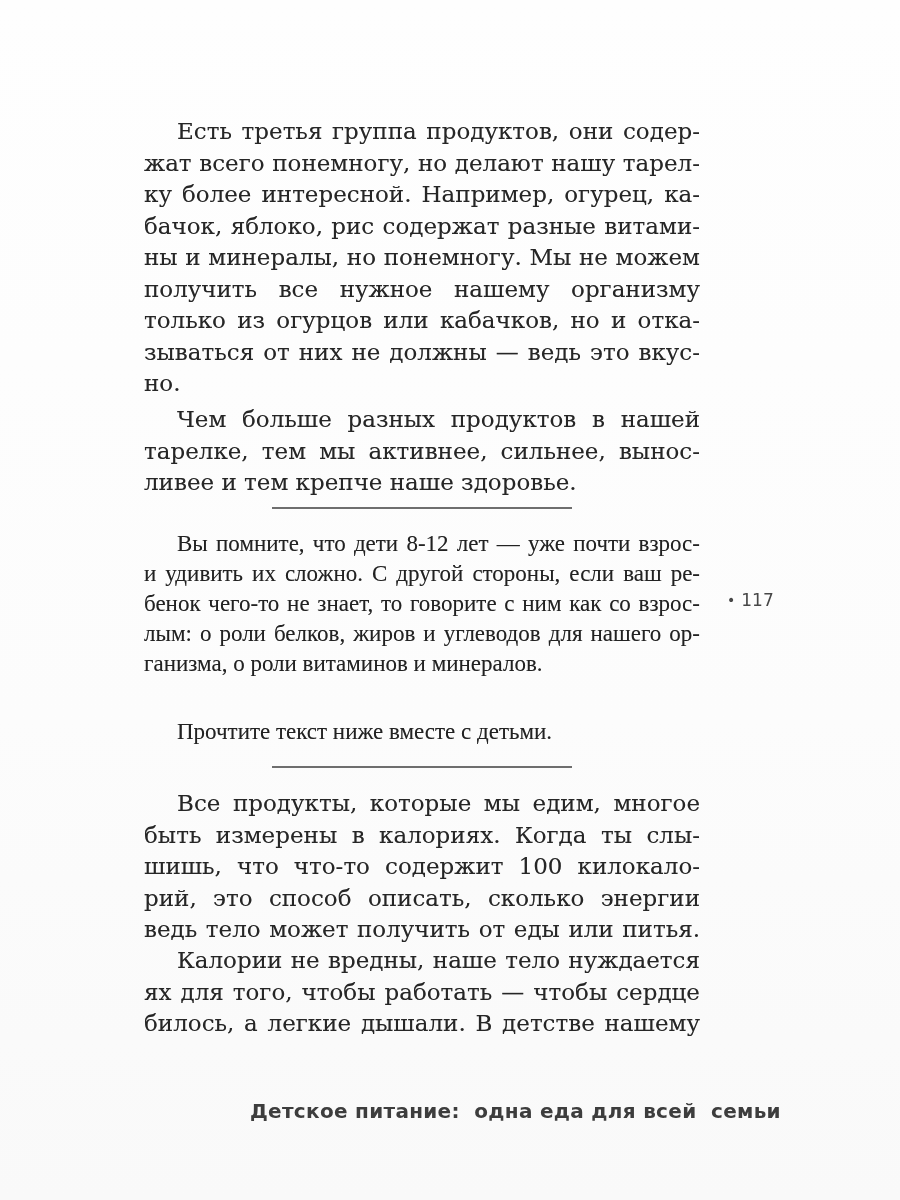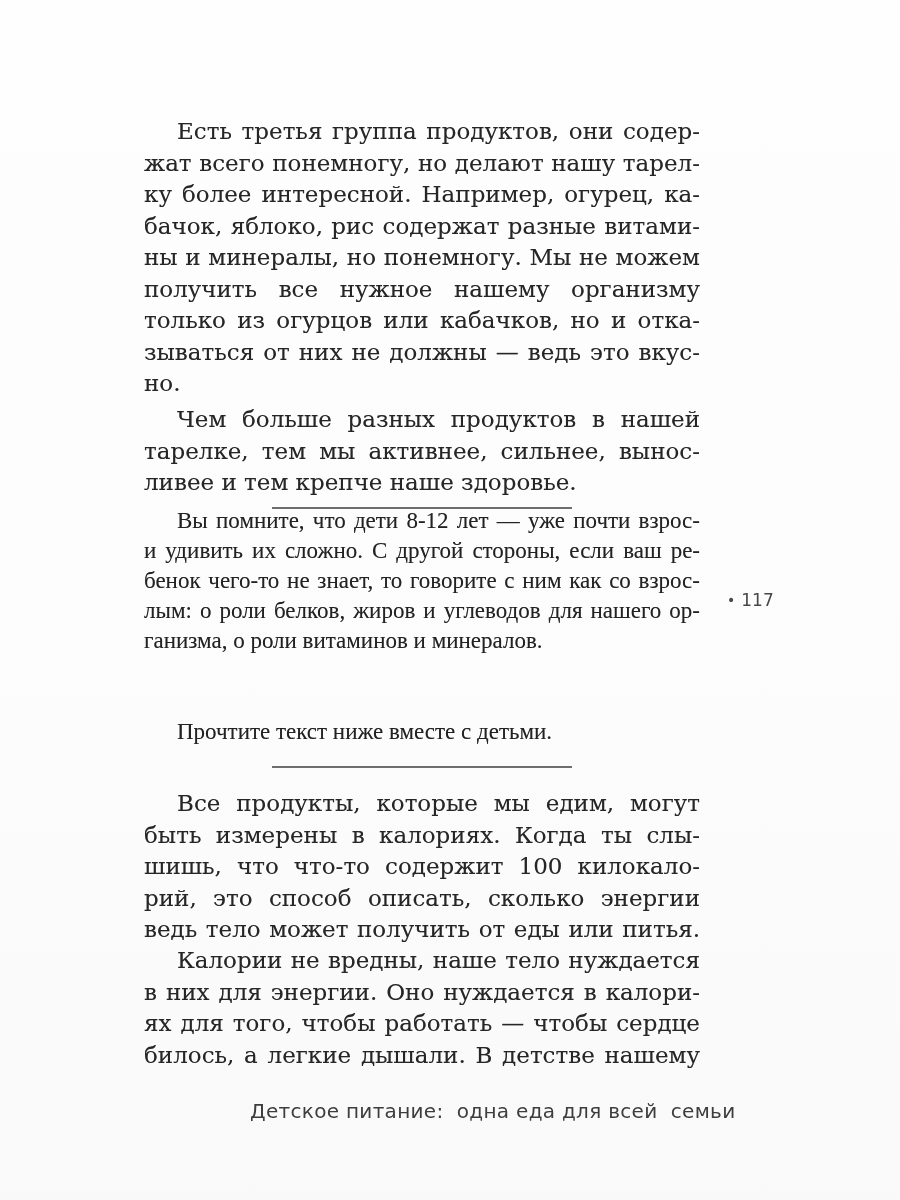--- a/index.html
+++ b/index.html
@@ -21,21 +21,21 @@
   .divider{position:absolute;left:272px;width:300px;height:2px;background:#6e6e6e;}
   .pagenum{
     position:absolute;left:727px;top:590px;
     font-family:"DejaVu Sans",sans-serif;font-size:17px;color:#474747;
     display:flex;align-items:center;gap:6px;text-shadow:none;
   }
   .pagenum .dot{font-size:14px;line-height:17px;}
   .footer{
     position:absolute;top:1099px;left:250px;
     font-family:"DejaVu Sans",sans-serif;font-size:20px;color:#3d3d3d;
-    white-space:pre;letter-spacing:0.3px;text-shadow:none;
+    white-space:pre;letter-spacing:0.3px;text-shadow:none;font-weight:bold;
   }
 </style>
 </head>
 <body>
 
 <div class="page">
 
   <div class="block body-font" style="top:116px">
     <div class="line j indent">Есть третья группа продуктов, они содер-</div>
     <div class="line j">жат всего понемногу, но делают нашу тарел-</div>
@@ -49,48 +49,47 @@
   </div>
 
   <div class="block body-font" style="top:404px">
     <div class="line j indent">Чем больше разных продуктов в нашей</div>
     <div class="line j">тарелке, тем мы активнее, сильнее, вынос-</div>
     <div class="line l">ливее и тем крепче наше здоровье.</div>
   </div>
 
   <div class="divider" style="top:507px"></div>
 
-  <div class="block note-font" style="top:506px">
+  <div class="block note-font" style="top:529px">
     <div class="line j indent">Вы помните, что дети 8-12 лет — уже почти взрос-</div>
     <div class="line j">и удивить их сложно. С другой стороны, если ваш ре-</div>
     <div class="line j">бенок чего-то не знает, то говорите с ним как со взрос-</div>
     <div class="line j">лым: о роли белков, жиров и углеводов для нашего ор-</div>
     <div class="line l">ганизма, о роли витаминов и минералов.</div>
   </div>
   <div class="block note-font" style="top:717px">
     <div class="line l indent">Прочтите текст ниже вместе с детьми.</div>
   </div>
 
   <div class="pagenum">
     <span class="dot">•</span>
     <span>117</span>
   </div>
 
   <div class="divider" style="top:766px"></div>
 
   <div class="block body-font" style="top:788px">
-    <div class="line j indent">Все продукты, которые мы едим, могут</div>
+    <div class="line j indent">Все продукты, которые мы едим, многое</div>
     <div class="line j">быть измерены в калориях. Когда ты слы-</div>
     <div class="line j">шишь, что что-то содержит 100 килокало-</div>
     <div class="line j">рий, это способ описать, сколько энергии</div>
     <div class="line j">ведь тело может получить от еды или питья.</div>
   </div>
 
   <div class="block body-font" style="top:945px">
     <div class="line j indent">Калории не вредны, наше тело нуждается</div>
-    <div class="line j">в них для энергии. Оно нуждается в калори-</div>
     <div class="line j">ях для того, чтобы работать — чтобы сердце</div>
     <div class="line j">билось, а легкие дышали. В детстве нашему</div>
   </div>
 
   <div class="footer">Детское питание:  одна еда для всей  семьи</div>
 
 </div>
 
 </body></html>

